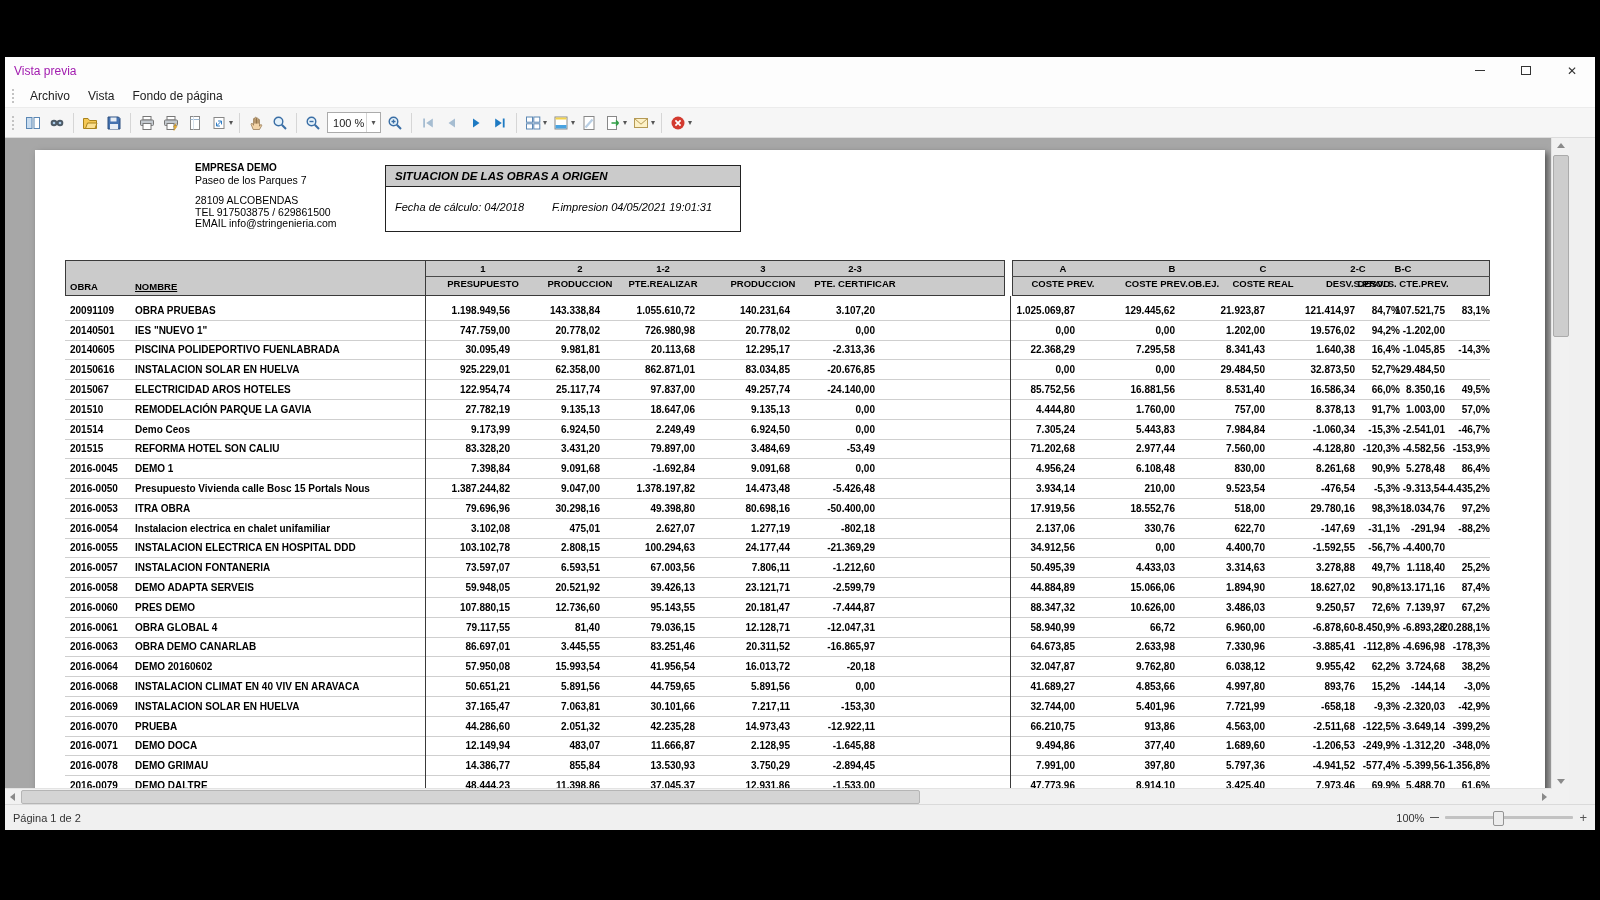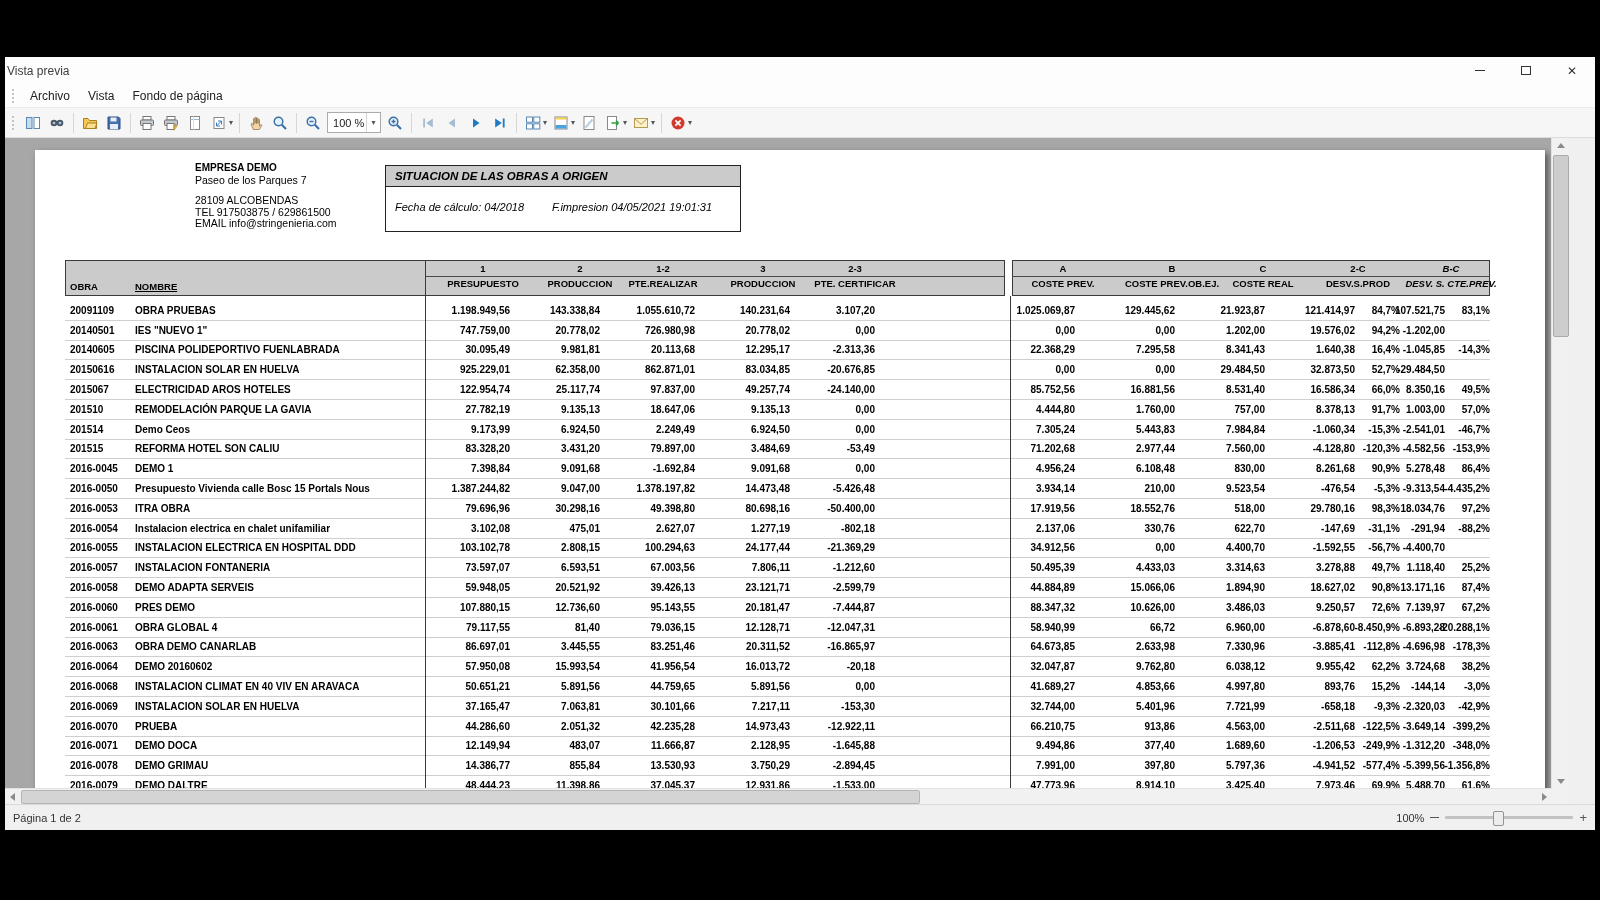--- a/index.html
+++ b/index.html
@@ -2,21 +2,21 @@
 <html><head>
 <meta charset="utf-8">
 <style>
   html,body{margin:0;padding:0;}
   body{width:1600px;height:900px;background:#000;position:relative;overflow:hidden;
        font-family:"Liberation Sans",sans-serif;-webkit-font-smoothing:antialiased;}
   .window{position:absolute;left:5px;top:57px;width:1590px;height:773px;background:#f0f0f0;
           display:flex;flex-direction:column;}
   
   .titlebar{height:27px;background:#fdfdfd;display:flex;align-items:center;flex:0 0 auto;}
-  .title-text{font-size:12px;color:#404040;padding-left:2px;}
+  .title-text{font-size:12px;color:#a21caf;padding-left:9px;}
   .winbtns{margin-left:auto;display:flex;height:100%;}
   .winbtn{width:46px;height:100%;display:flex;align-items:center;justify-content:center;color:#333;}
   .glyph-min{display:block;width:10px;height:0;border-top:1px solid #333;}
   .glyph-max{display:block;width:10px;height:9px;border:1px solid #333;box-sizing:border-box;}
   .glyph-close{font-size:12px;line-height:1;}
   
   .menubar{height:23px;background:#fdfdfd;display:flex;align-items:center;font-size:12px;color:#222;
            border-bottom:1px solid #ececec;flex:0 0 auto;}
   .grip{width:2px;height:14px;margin:0 5px 0 7px;border-left:2px dotted #c3c3c3;}
   .menu-item{padding:2px 9px;}
@@ -336,21 +336,21 @@
               <div class="hlbl">COSTE PREV.OB.EJ.</div>
             </div>
             <div class="hcol" style="left: 1198px;">
               <div class="hnum">C</div>
               <div class="hlbl">COSTE REAL</div>
             </div>
             <div class="hcol" style="left: 1293px;">
               <div class="hnum">2-C</div>
               <div class="hlbl">DESV.S.PROD</div>
             </div>
-            <div class="hcol" style="left: 1386px; font-style: italic;">
+            <div class="hcol" style="left: 1338px;">
               <div class="hnum">B-C</div>
               <div class="hlbl">DESV. S. CTE.PREV.</div>
             </div>
           </div>
         <div class="rbody">
             <div class="trow">
               <div class="tcell c0">20091109</div>
               <div class="tcell c1">OBRA PRUEBAS</div>
               <div class="tcell c2 num">1.198.949,56</div>
               <div class="tcell c3 num">143.338,84</div>

